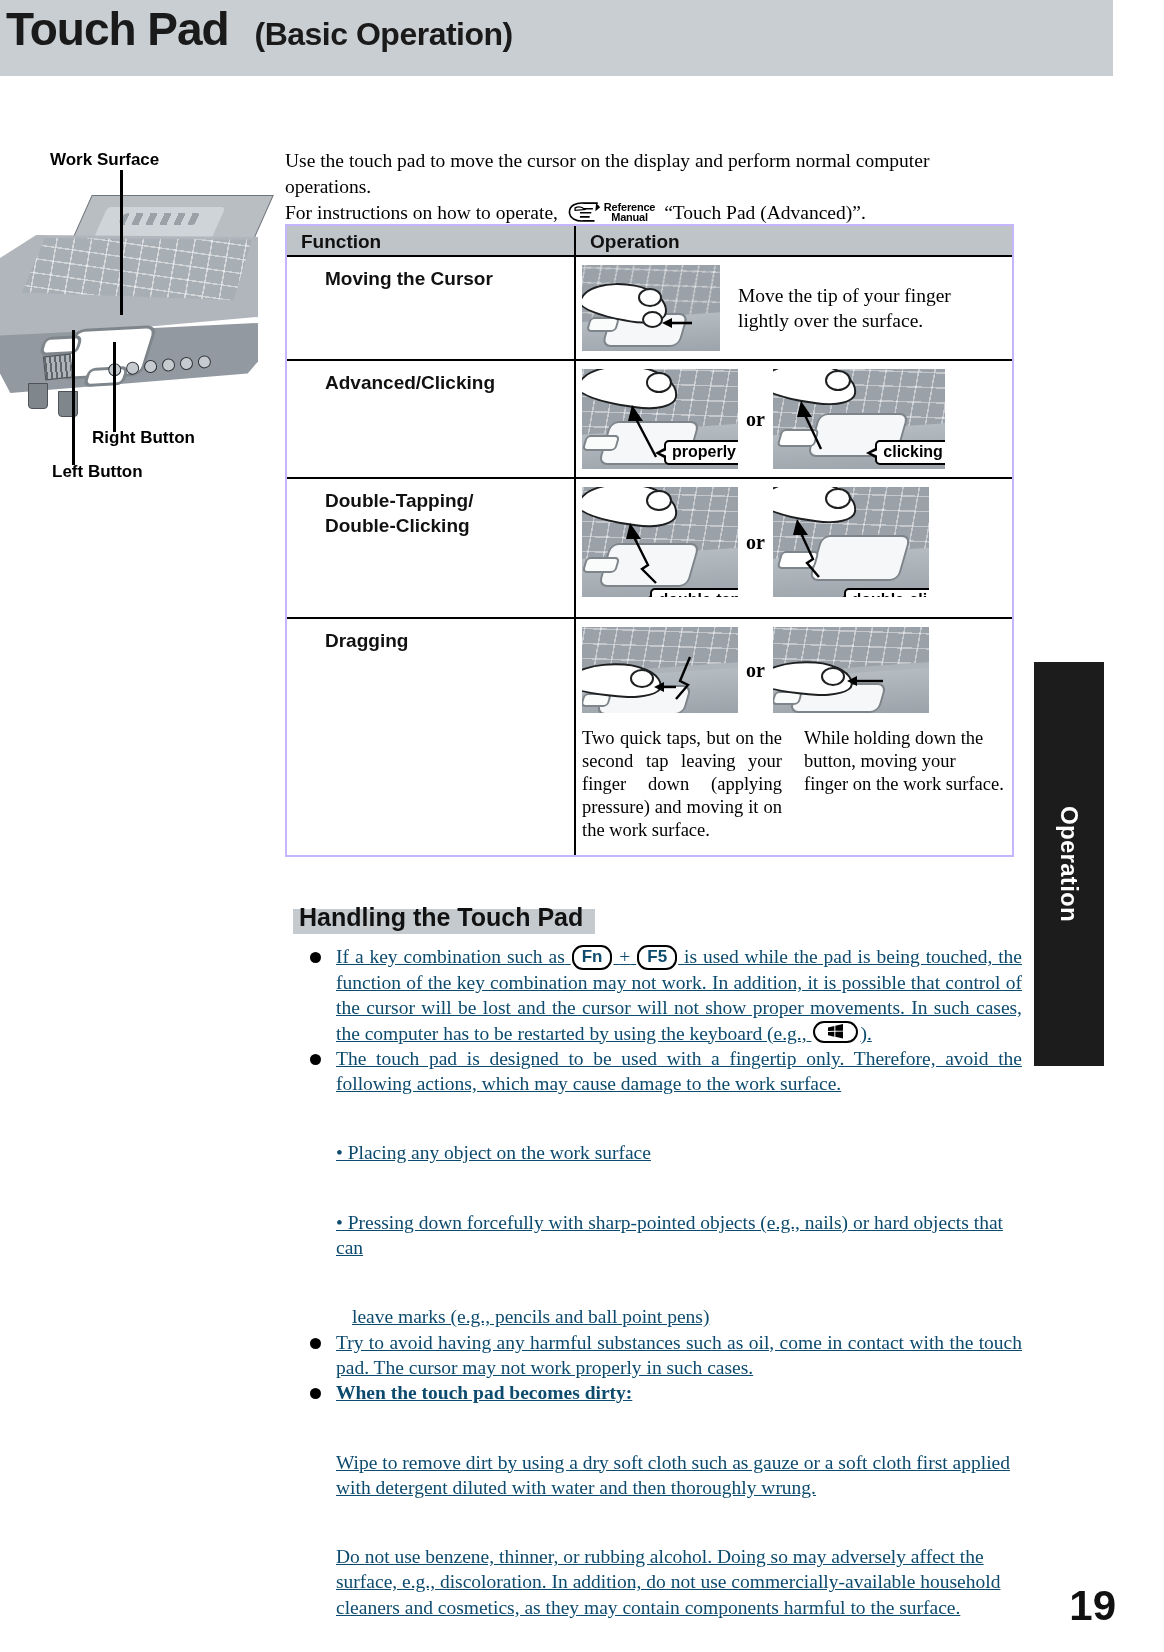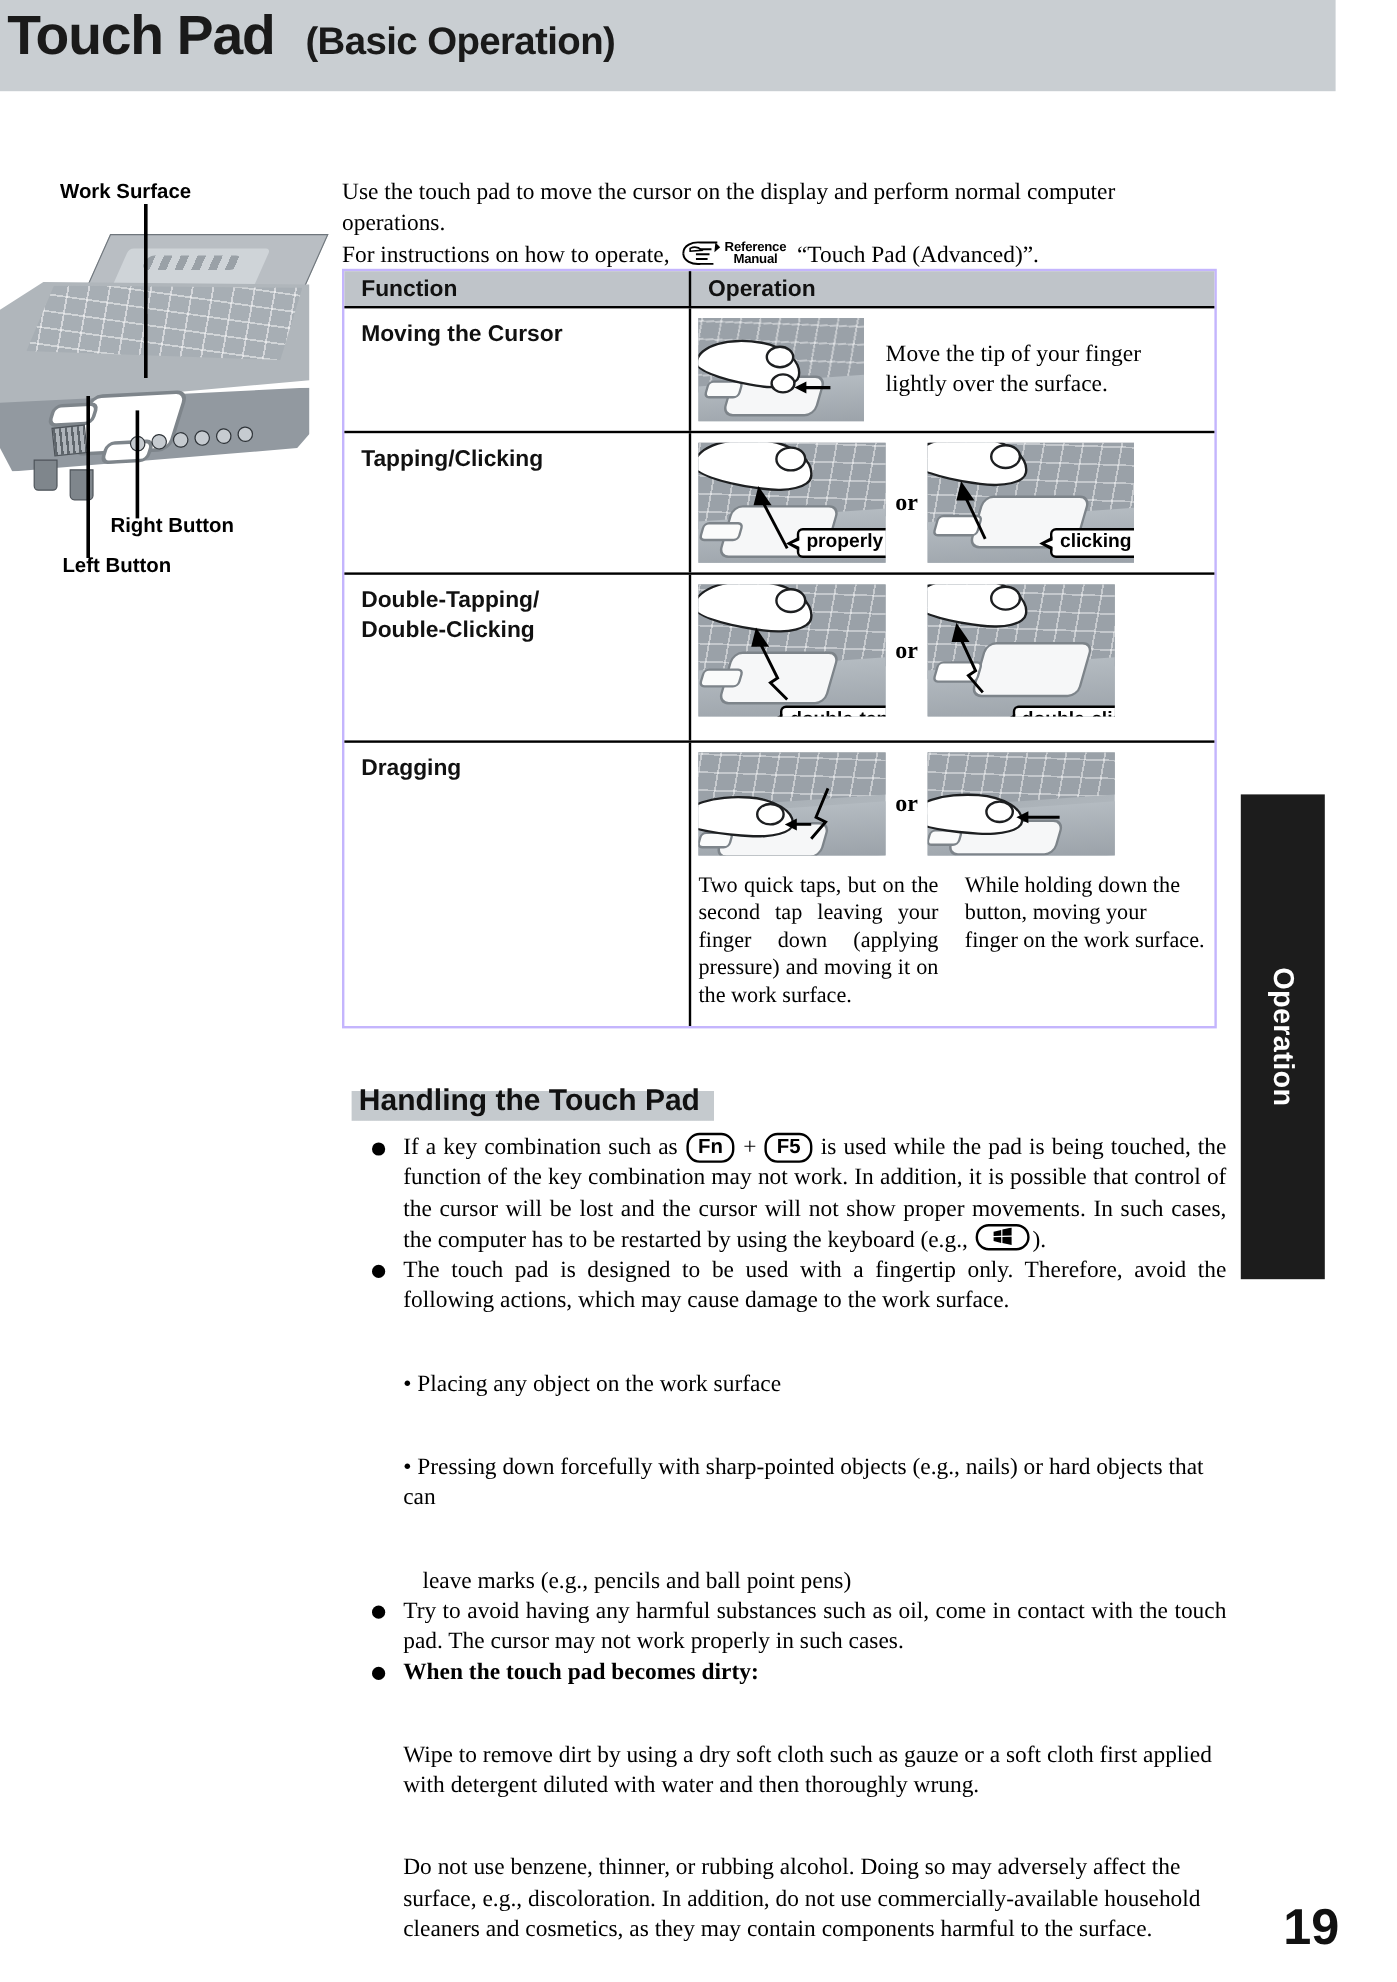--- a/index.html
+++ b/index.html
@@ -186,21 +186,21 @@
   }
   .tbl .hdr .cell {
     font-family: "Liberation Sans", sans-serif;
     font-weight: bold;
     font-size: 19px;
     color: #111;
     padding: 2px 0 0 14px;
   }
   .row { display: flex; border-top: 2px solid #000; }
   .hdrrow { display:flex; }
-  .c1 { width: 287px; box-sizing: border-box; }
+  .c1 { width: 287px; box-sizing: border-box; padding-left: 24px; }
   .c2 { flex: 1; box-sizing: border-box; border-left: 2px solid #000; }
   .hdrrow .c1, .hdrrow .c2 { display:flex; align-items:center; }
   .hdrrow .c1 { height:29px; }
   .hdrrow .c2 { height:29px; }
 
   .fn-label {
     font-family: "Liberation Sans", sans-serif;
     font-weight: bold;
     font-size: 19px;
     color: #111;
@@ -325,21 +325,22 @@
     white-space:nowrap;
   }
 
   
   .body {
     position:absolute;
     left: 310px; top: 944px;
     width: 712px;
     font-size: 19.5px;
     line-height: 25.3px;
-    color:#000000;
+    color:#0c4a6e;
+    text-decoration:underline;
   }
   .bul {
     position:relative;
     padding-left: 26px;
     margin-bottom: 0px;
     text-align: justify;
   }
   .bul > .dot {
     position:absolute; left:0; top:8px;
     width:11px; height:11px; border-radius:50%;
@@ -489,21 +490,21 @@
               <path d="M2 8 L12 3 L12 13 Z" fill="#000"></path>
             </svg>
           </div>
           <div class="desc-right" style="max-width:252px;">Move the tip of your finger lightly over the surface.</div>
         </div>
       </div>
     </div>
 
     <div class="row r-tap">
       <div class="c1">
-        <div class="fn-label">Tapping/Clicking</div>
+        <div class="fn-label">Advanced/Clicking</div>
       </div>
       <div class="c2">
         <div class="op-inner" style="display:flex;align-items:center;gap:8px;padding-left:6px;">
 
           <div class="thumb" style="width:156px;height:100px;">
             <div class="kb"></div>
             <div class="rest"></div>
             <div class="padw" style="left:22px;top:52px;width:86px;height:40px;"></div>
             <div class="btnw" style="left:2px;top:66px;width:30px;height:12px;"></div>
             <div class="finger" style="left:-4px;top:-4px;width:96px;height:38px;transform:rotate(8deg);"></div>

